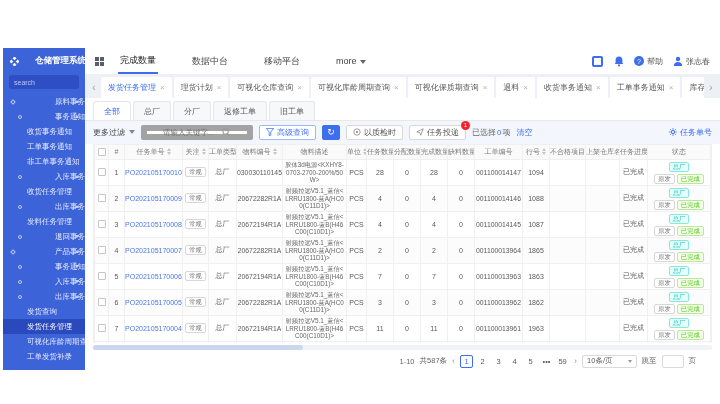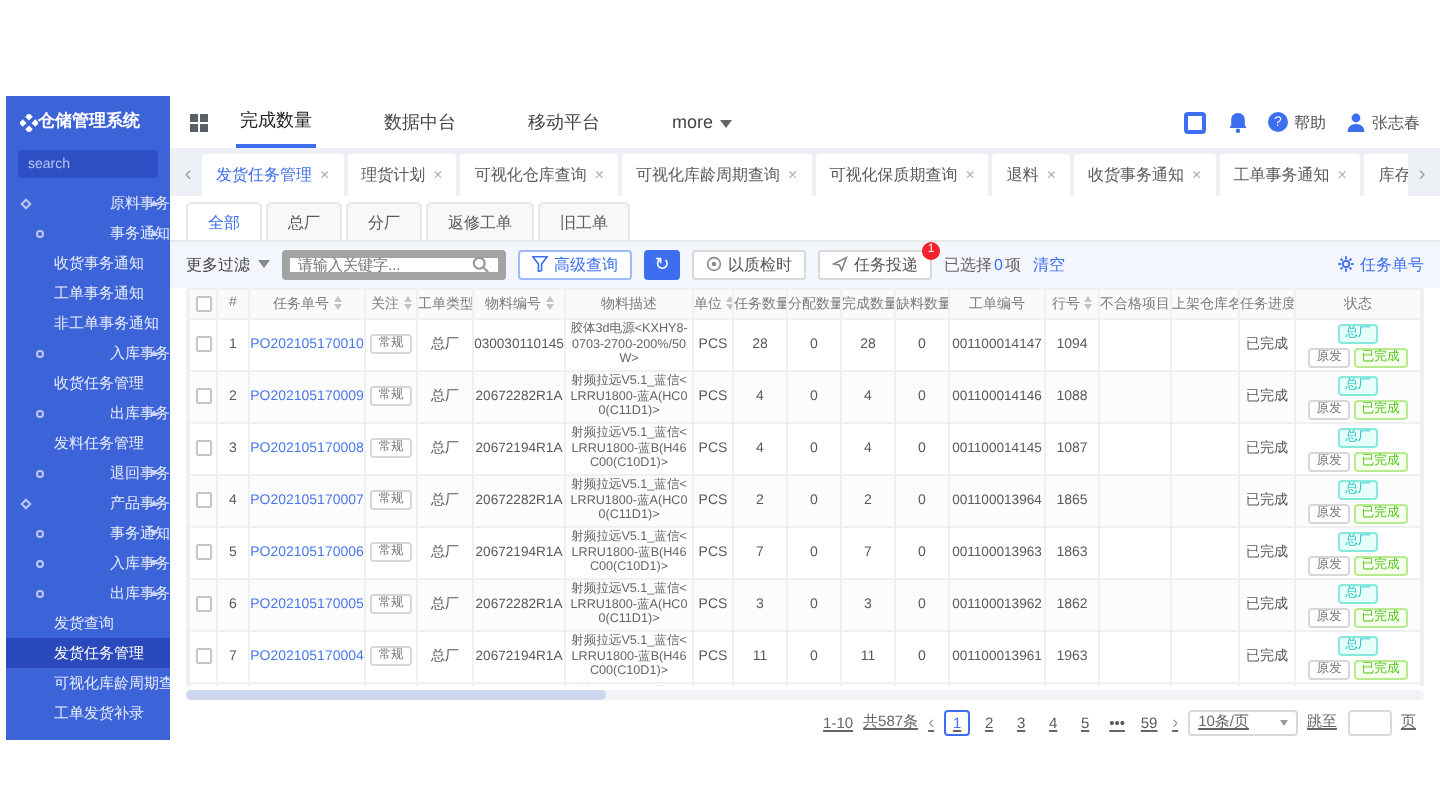--- a/index.html
+++ b/index.html
@@ -2,21 +2,21 @@
 <html><head>
 <meta charset="utf-8">
 <style>
   * { box-sizing: border-box; margin: 0; padding: 0; }
   html,body { width:720px; height:404px; background:#fff; font-family:"Liberation Sans",sans-serif; overflow:hidden; }
   .stage { position:relative; width:720px; height:404px; background:#fff; }
   .app { position:absolute; left:3px; top:48px; width:717px; height:322px; display:flex; background:#fff; }
 
   
   .sidebar { width:82px; flex-shrink:0; background:#3d63d9; color:#fff; display:flex; flex-direction:column; overflow:hidden; }
-  .side-logo { display:flex; align-items:center; gap:0; padding:7px 6px 5px 7px; font-size:8.5px; font-weight:bold; white-space:nowrap; }
+  .side-logo { display:flex; align-items:center; gap:16px; padding:7px 6px 5px 7px; font-size:8.5px; font-weight:bold; white-space:nowrap; }
   .side-search { margin:3px 6px 5px 6px; height:14px; background:#2e4fc4; border-radius:2px; color:#b9c7f2; font-size:7px; display:flex; align-items:center; padding:0 5px; }
   .side-menu { flex:1; overflow:hidden; }
   .side-item { height:15px; display:flex; align-items:center; font-size:7.5px; color:#e8edfc; cursor:pointer; white-space:nowrap; position:relative;justify-content:space-between; }
   .side-item.lvl1 { padding-left:8px; }
   .side-item.lvl2 { padding-left:15px; }
   .side-item.lvl3 { padding-left:24px; }
   .side-item.active { background:#2a49bc; color:#fff; }
   .side-bullet { width:4px; height:4px; border:1px solid #bcc9f3; margin-right:3px; flex-shrink:0; }
   .side-bullet.diamond { transform:rotate(45deg); }
   .side-bullet.circle { border-radius:50%; }
@@ -51,21 +51,21 @@
 
   .content { flex:1; background:#fff; display:flex; flex-direction:column; min-height:0; }
 
   .viewtabs { height:23px; display:flex; align-items:flex-end; padding:3px 8px 0 8px; border-bottom:1px solid #e8e8e8; background:#fff; }
   .v-tab { height:19px; padding:0 10px; display:flex; align-items:center; font-size:8px; color:#595959; background:#f7f8fa; border:1px solid #e4e6ea; border-bottom:none; border-radius:3px 3px 0 0; margin-right:2px; cursor:pointer; }
   .v-tab.active { background:#fff; color:#3d6ef0; }
 
   .filterbar { height:23px; background:#f3f6fc; display:flex; align-items:center; gap:6px; padding:0 8px; font-size:8px; color:#444; }
   .morefilter { display:flex; align-items:center; gap:4px; cursor:pointer; }
   .morefilter .dn { width:0;height:0;border-left:3px solid transparent;border-right:3px solid transparent;border-top:4px solid #888; }
-  .searchbox { width:112px; height:15px; background:#fff; border:4px solid #a3a3a3; border-radius:2px; display:flex; align-items:center; padding:0 4px; }
+  .searchbox { width:112px; height:15px; background:#fff; border:6px solid #a3a3a3; border-radius:2px; display:flex; align-items:center; padding:0 16px; }
   .searchbox input { border:none; outline:none; flex:1; font-size:7.5px; color:#333; min-width:0; background:transparent; }
   .btn { height:15px; display:flex; align-items:center; gap:3px; padding:0 6px; border-radius:2px; font-size:8px; cursor:pointer; background:#fff; border:1px solid #d9d9d9; color:#555; position:relative; }
   .btn.primary-outline { border-color:#9db9f7; color:#3d6ef0; }
   .btn.primary { background:#3d6ef0; border-color:#3d6ef0; color:#fff; width:18px; justify-content:center; padding:0; font-size:9px; }
   .badge { position:absolute; top:-5px; right:-5px; min-width:9px; height:9px; border-radius:5px; background:#f5222d; color:#fff; font-size:6px; display:flex; align-items:center; justify-content:center; padding:0 2px; }
   .sel-txt { color:#666; }
   .sel-txt b { color:#3d6ef0; font-weight:normal; padding:0 1px; }
   .link { color:#3d6ef0; cursor:pointer; }
   .custom-cols { margin-left:auto; display:flex; align-items:center; gap:3px; color:#3d6ef0; cursor:pointer; }
 
@@ -86,21 +86,21 @@
   .mono { font-size:6.8px; }
   .tagc { display:inline-block; border:1px solid #d7d7d7; color:#777; background:#fff; border-radius:2px; font-size:6.3px; line-height:8px; padding:0 3px; }
   .tag-cyan { color:#13c2c2; background:#e6fffb; border-color:#87e8de; }
   .tag-green { color:#52c41a; background:#f6ffed; border-color:#b7eb8f; }
   .tagrow { display:flex; justify-content:center; gap:2px; margin-top:2px; }
 
   .hscroll { height:5px; margin:2px 8px 0 8px; background:#f1f3f7; border-radius:3px; }
   .hthumb { width:34%; height:5px; background:#ccd6ee; border-radius:3px; cursor:grab; }
 
   
-  .pagination { height:18px; display:flex; align-items:center; justify-content:flex-end; gap:5px; padding:0 12px; font-size:7.5px; color:#666; margin-top:2px;text-decoration:underline; }
+  .pagination { height:18px; display:flex; align-items:center; justify-content:flex-end; gap:5px; padding:0 24px; font-size:7.5px; color:#666; margin-top:2px; }
   .pg-item { min-width:13px; height:13px; display:flex; align-items:center; justify-content:center; border-radius:2px; cursor:pointer; color:#595959; padding:0 2px; }
   .pg-item.active { color:#3d6ef0; border:1px solid #3d6ef0; background:#fff; }
   .pg-chev { color:#999; cursor:pointer; font-size:9px; }
   .pg-size { height:13px; border:1px solid #d9d9d9; border-radius:2px; background:#fff; display:flex; align-items:center; gap:15px; padding:0 4px; cursor:pointer; }
   .pg-size .dn { width:0;height:0;border-left:2.5px solid transparent;border-right:2.5px solid transparent;border-top:3px solid #999; }
   .pg-jump { width:22px; height:13px; border:1px solid #d9d9d9; border-radius:2px; background:#fff; }
 
   svg { display:block; }
 </style>
 </head>

